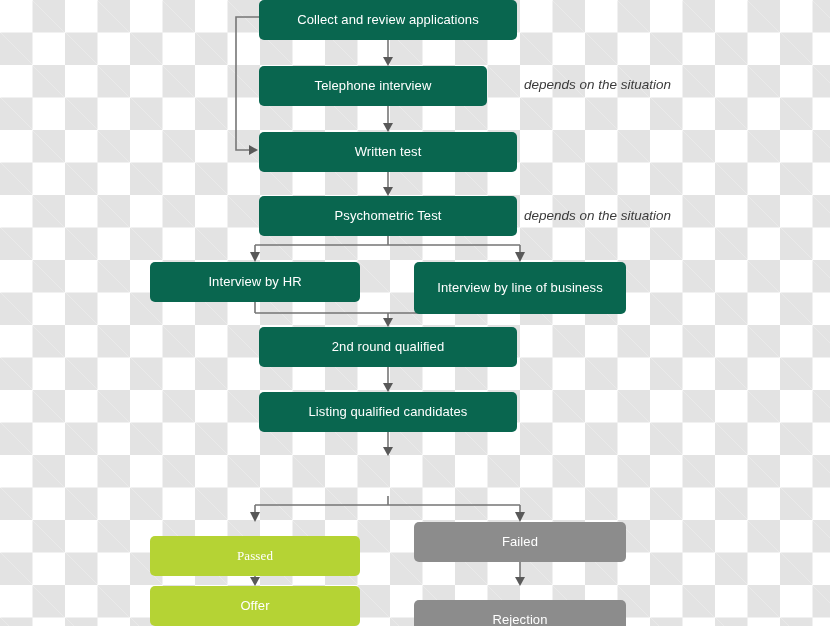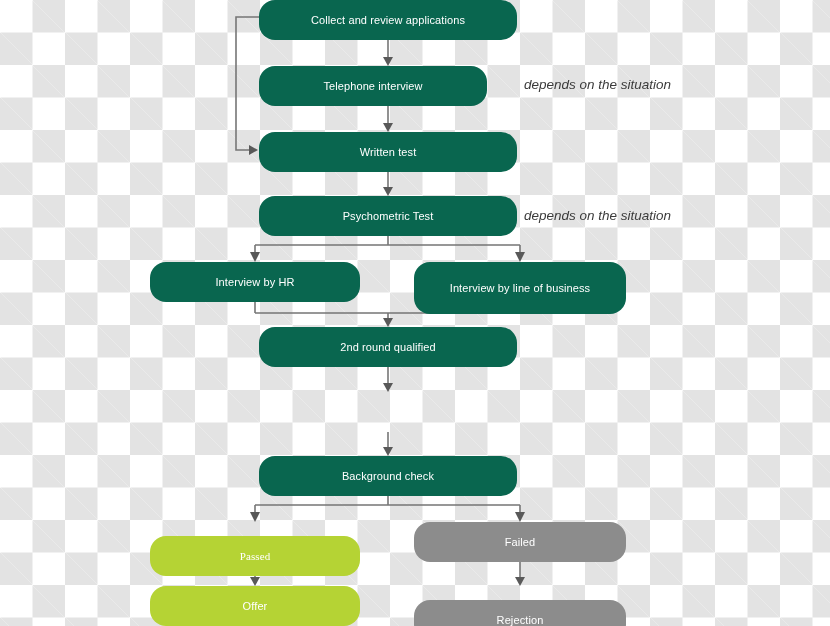--- a/index.html
+++ b/index.html
@@ -27,23 +27,23 @@
     background-size: 65px 65px;
     background-position: 0 0, 32.5px 32.5px;
   }
 
   
   .node {
     position: absolute;
     display: flex;
     align-items: center;
     justify-content: center;
-    border-radius: 16px;
+    border-radius: 5px;
     color: #ffffff;
-    font-size: 11px;
+    font-size: 13px;
     font-weight: 400;
     letter-spacing: 0.1px;
     text-align: center;
     line-height: 1.1;
     padding: 0 20px;
     white-space: nowrap;
   }
   .node.green  { background: #09664f; }
   .node.lime   { background: #b5d334; }
   .node.gray   { background: #8c8c8c; }
@@ -156,24 +156,24 @@
   </div>
 
   <div class="node green" style="left:414px; top:262px; width:212px; height:52px;">
     <span>Interview by line of business</span>
   </div>
 
   <div class="node green" style="left:259px; top:327px; width:258px; height:40px;">
     <span>2nd round qualified</span>
   </div>
 
+  <div class="node green" style="left:259px; top:392px; width:258px; height:40px;">
+    <span>Listing qualified candidates</span>
+  </div>
 
-  <div class="node green" style="left:259px; top:456px; width:258px; height:40px;">
-    <span>Background check</span>
-  </div>
 
   <div class="node lime" style="left:150px; top:536px; width:210px; height:40px;font-family:Liberation Serif, serif;">
     <span>Passed</span>
   </div>
 
   <div class="node gray" style="left:414px; top:522px; width:212px; height:40px;align-items:center;">
     <span>Failed</span>
   </div>
 
   <div class="node lime" style="left:150px; top:586px; width:210px; height:40px;">

